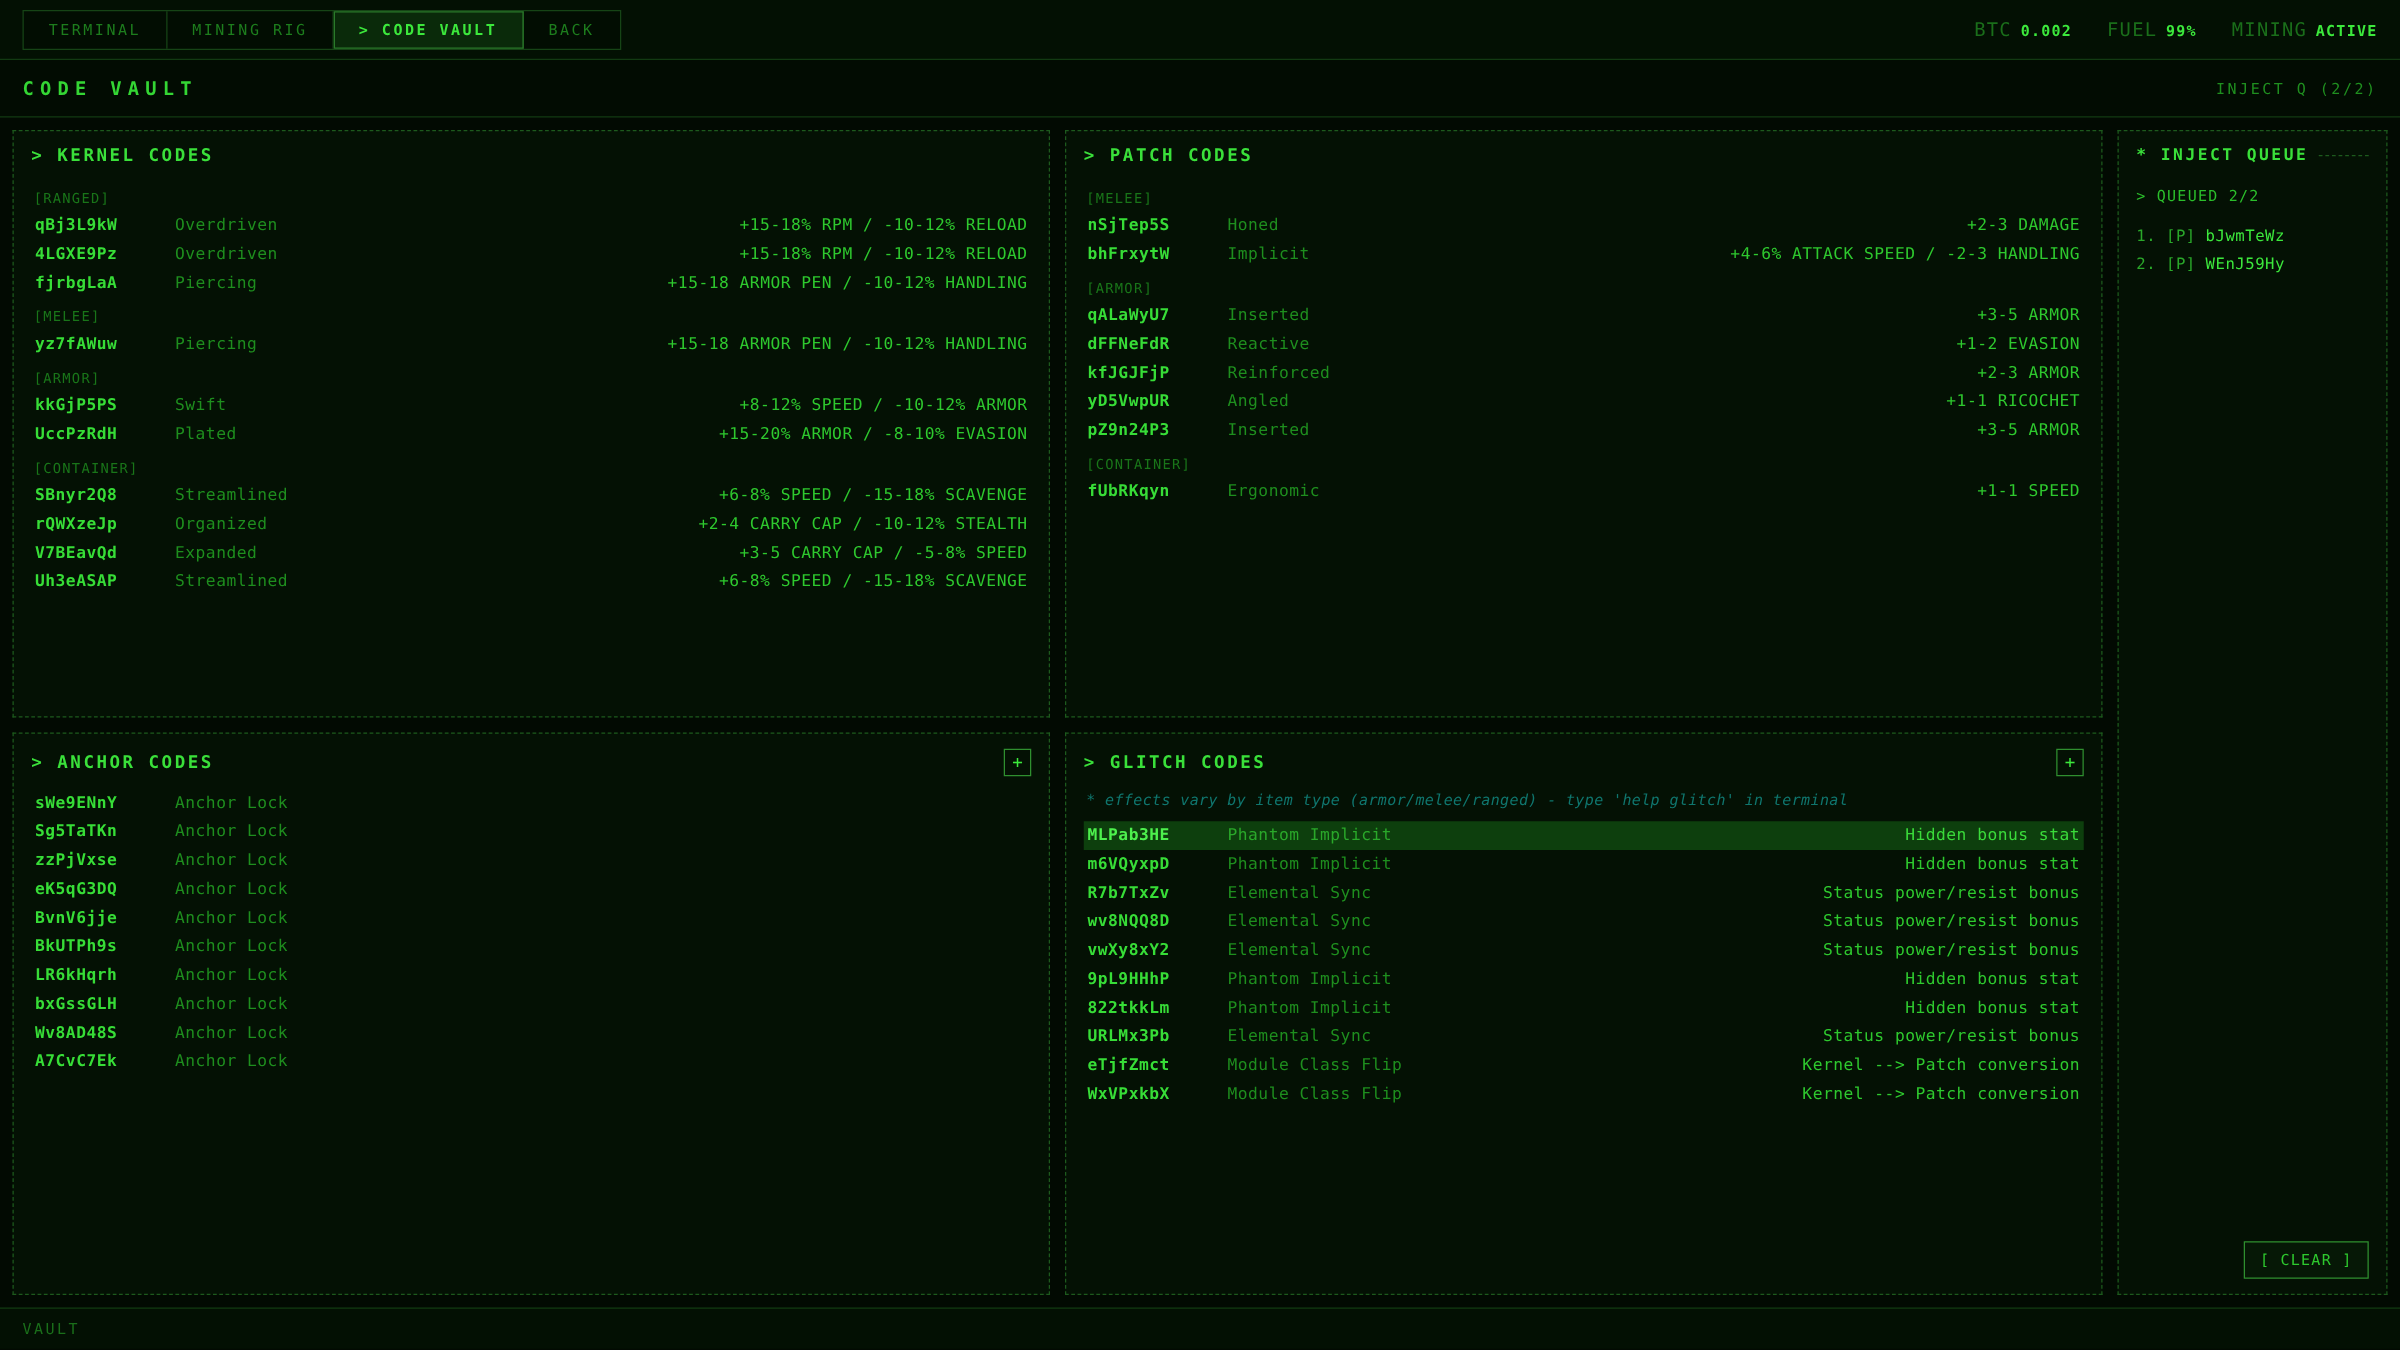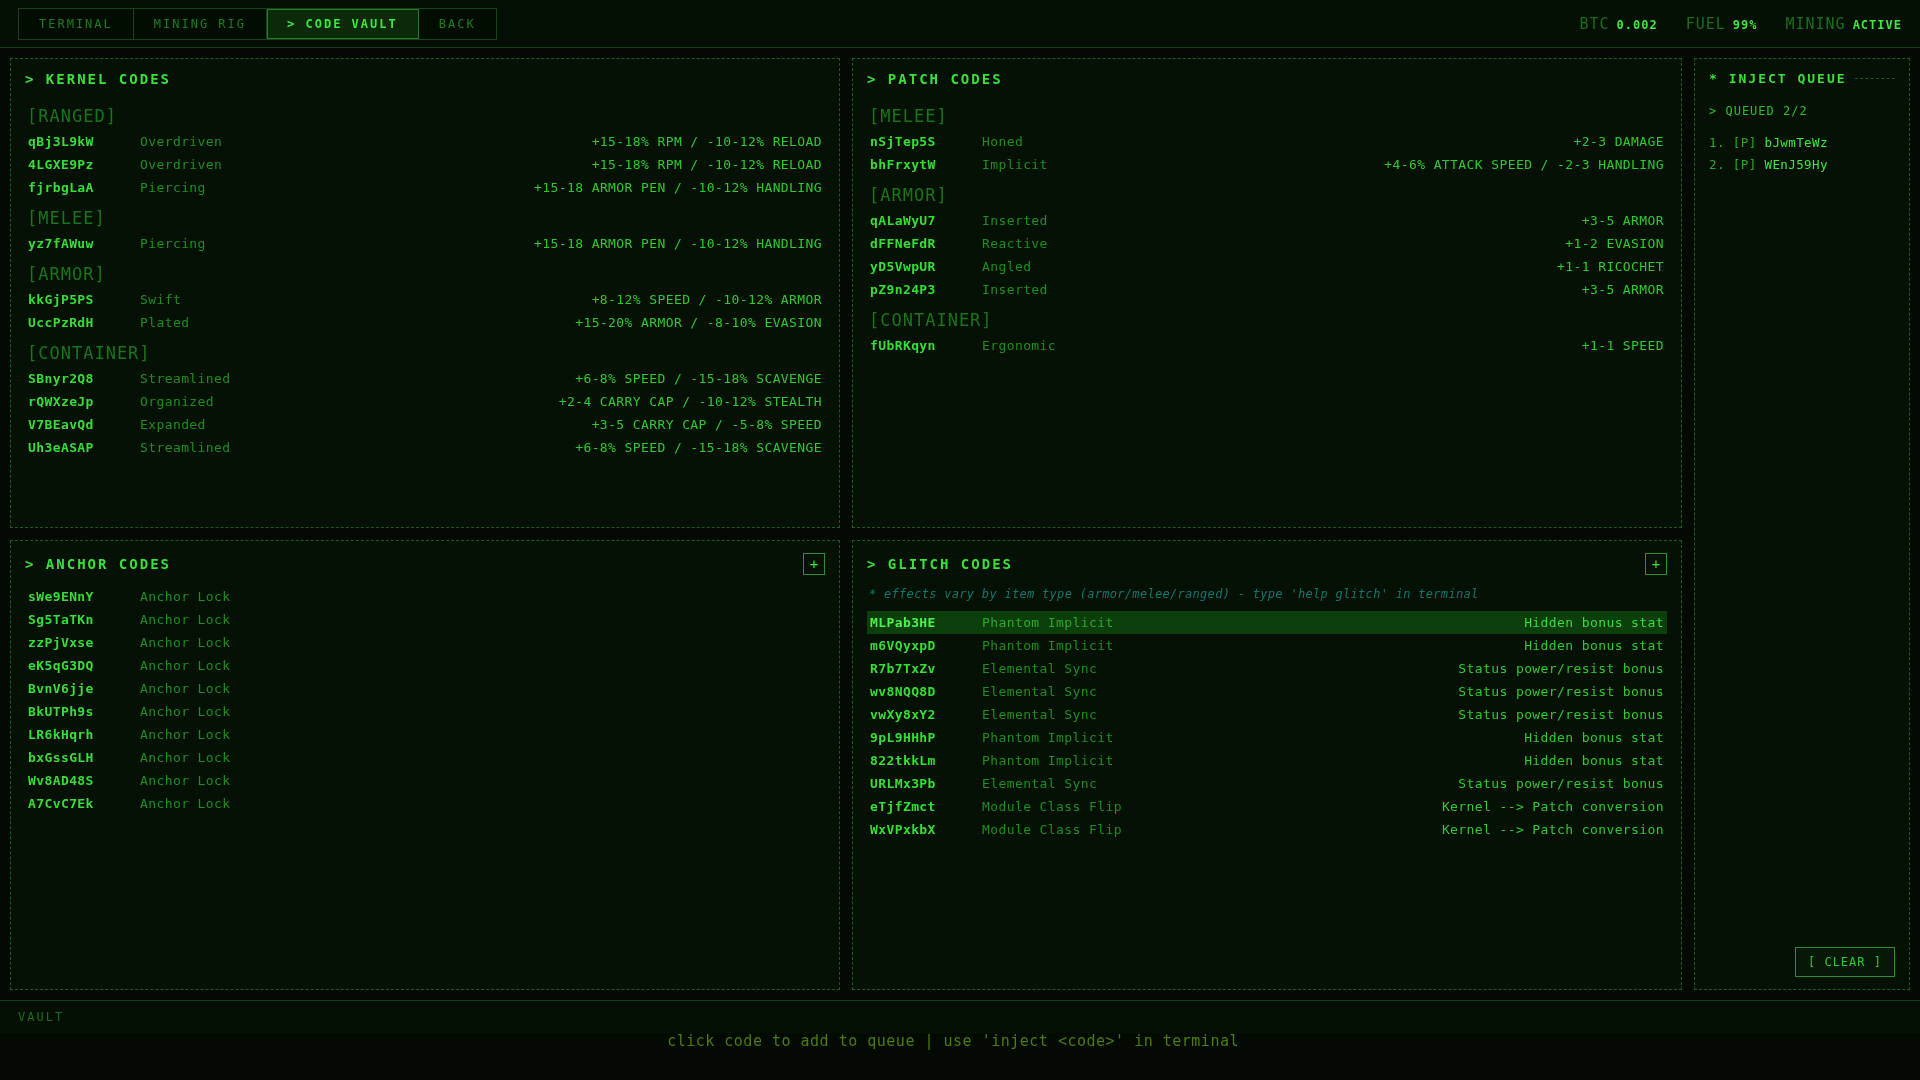--- a/index.html
+++ b/index.html
@@ -60,21 +60,21 @@
 
   .ptitle-row { display:flex; align-items:center; justify-content:space-between; margin-bottom:10px; flex:0 0 auto; }
   .ptitle { font-size:14px; font-weight:bold; letter-spacing:2px; color:#3ae03a; }
   .plusbtn {
     width:22px; height:22px; background:transparent; border:1px solid #2f8f2f;
     color:#3ce83c; font-size:14px; line-height:1;
     font-family:"DejaVu Sans Mono",monospace; display:flex; align-items:center; justify-content:center;
   }
 
   .plist { display:flex; flex-direction:column; }
-  .gsec { font-size:17px; letter-spacing:1px; color:#197519; margin:9px 0 4px 2px; }
+  .gsec { font-size:11px; letter-spacing:1px; color:#197519; margin:9px 0 4px 2px; }
   .crow {
     display:grid; grid-template-columns:112px 1fr max-content;
     align-items:center; padding:4px 3px; font-size:13px; letter-spacing:0.4px;
   }
   .ccode { color:#37dd37; font-weight:bold; }
   .cname { color:#1e8e1e; }
   .ceff  { color:#2ec92e; text-align:right; }
   .crow.selected { background:#0d3f0d; }
   .crow.selected .ccode { color:#4df04d; }
   .crow.selected .cname { color:#2aa82a; }
@@ -127,20 +127,24 @@
           <span class="stat-label" data-interactable="false">FUEL</span>
           <span class="stat-value" data-interactable="false">99%</span>
         </span>
         <span class="stat" data-interactable="false">
           <span class="stat-label" data-interactable="false">MINING</span>
           <span class="stat-value" data-interactable="false">ACTIVE</span>
         </span>
       </div>
   </div>
 
+  <div class="header" data-interactable="false">
+    <div class="page-title" data-interactable="false">CODE VAULT</div>
+    <div class="header-right" data-interactable="false">INJECT Q (2/2)</div>
+  </div>
 
   <div class="main" data-interactable="false">
 
     <div class="panel kernel" data-interactable="false">
       <div class="ptitle-row" data-interactable="false">
         <span class="ptitle" data-interactable="false">&gt; KERNEL CODES</span>
       </div>
       <div class="plist" data-interactable="false">
           <div class="gsec" data-interactable="false">[RANGED]</div>
           <div class="crow" data-interactable="true">
@@ -218,20 +222,25 @@
           <div class="gsec" data-interactable="false">[ARMOR]</div>
           <div class="crow" data-interactable="true">
             <span class="ccode" data-interactable="false">qALaWyU7</span>
             <span class="cname" data-interactable="false">Inserted</span>
             <span class="ceff" data-interactable="false">+3-5 ARMOR</span>
           </div>
           <div class="crow" data-interactable="true">
             <span class="ccode" data-interactable="false">dFFNeFdR</span>
             <span class="cname" data-interactable="false">Reactive</span>
             <span class="ceff" data-interactable="false">+1-2 EVASION</span>
+          </div>
+          <div class="crow" data-interactable="true">
+            <span class="ccode" data-interactable="false">kfJGJFjP</span>
+            <span class="cname" data-interactable="false">Reinforced</span>
+            <span class="ceff" data-interactable="false">+2-3 ARMOR</span>
           </div>
           <div class="crow" data-interactable="true">
             <span class="ccode" data-interactable="false">yD5VwpUR</span>
             <span class="cname" data-interactable="false">Angled</span>
             <span class="ceff" data-interactable="false">+1-1 RICOCHET</span>
           </div>
           <div class="crow" data-interactable="true">
             <span class="ccode" data-interactable="false">pZ9n24P3</span>
             <span class="cname" data-interactable="false">Inserted</span>
             <span class="ceff" data-interactable="false">+3-5 ARMOR</span>

